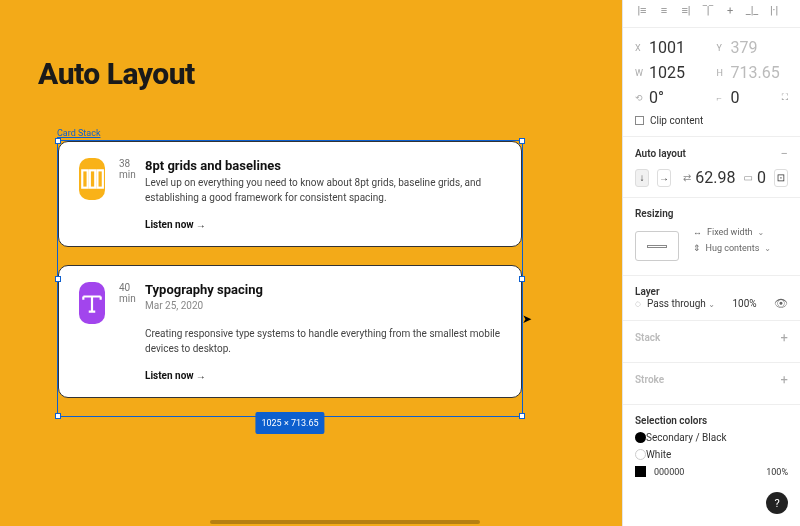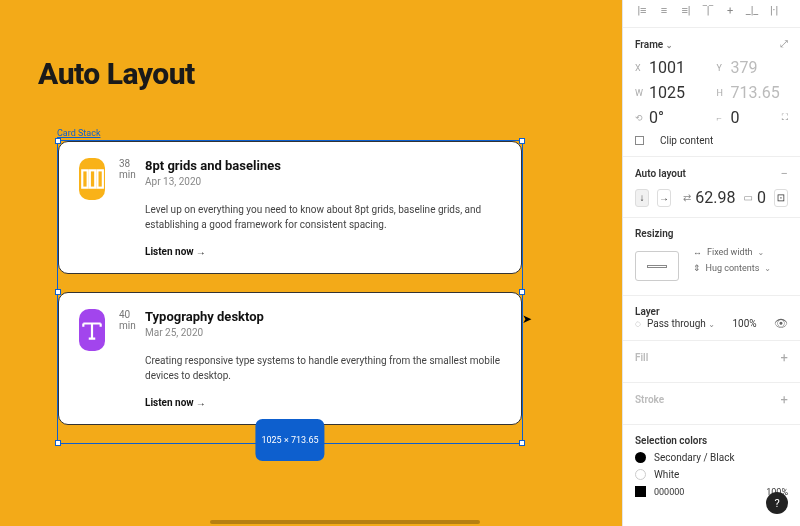--- a/index.html
+++ b/index.html
@@ -18,51 +18,51 @@
 .duration{font-size:10px;color:#777}
 .card-body{flex:1}
 .card-title{font-size:13px;font-weight:700;color:#111;margin-bottom:3px}
 .card-date{font-size:10px;color:#888;margin-bottom:16px}
 .card-desc{font-size:10px;color:#444;line-height:1.45;margin-bottom:14px}
 .listen{font-size:10px;font-weight:700;color:#111}
 .listen .arrow{margin-left:2px}
 .handle{position:absolute;width:6px;height:6px;background:#fff;border:1px solid #0d5fce}
 .h-tl{top:-3px;left:-3px}.h-tr{top:-3px;right:-3px}.h-bl{bottom:-3px;left:-3px}.h-br{bottom:-3px;right:-3px}
 .h-ml{top:50%;left:-3px;margin-top:-3px}.h-mr{top:50%;right:-3px;margin-top:-3px}
-.dim-badge{position:absolute;bottom:-18px;left:50%;transform:translateX(-50%);background:#0d5fce;color:#fff;font-size:9px;padding:16px 6px;border-radius:7px;white-space:nowrap}
+.dim-badge{position:absolute;bottom:-18px;left:50%;transform:translateX(-50%);background:#0d5fce;color:#fff;font-size:9px;padding:6px 6px;border-radius:2px;white-space:nowrap}
 .cursor{position:absolute;top:312px;left:522px;font-size:12px;color:#000}
 
 .panel{width:178px;border-left:1px solid #e4e4e4;background:#fff;font-size:10px;color:#333;overflow-y:auto}
 .tabs{display:flex;gap:12px;padding:10px 12px 8px}
 .tab{color:#bbb;cursor:pointer}
 .tab.active{color:#111;font-weight:500}
 .align-row{display:flex;gap:8px;padding:4px 12px 10px;color:#888}
 .align-row span{width:14px;text-align:center;cursor:pointer;font-size:11px}
 .sect{border-top:1px solid #eee;padding:10px 12px}
 .sect-head{display:flex;justify-content:space-between;align-items:center;margin-bottom:8px}
 .sect-title{font-weight:600;font-size:10px}
 .chev{font-size:8px;color:#888}
 .grid2{display:grid;grid-template-columns:1fr 1fr;gap:6px 10px}
 .field{display:flex;align-items:center;gap:4px}
 .field-label{color:#aaa;width:10px;font-size:9px}
 .field-val{font-size:16px;color:#333}
 .field-val.dim{color:#bbb}
-.clip{display:flex;align-items:center;gap:16px;margin-top:8px}
+.clip{display:flex;align-items:center;gap:6px;margin-top:8px}
 .clip-box{width:9px;height:9px;border:1px solid #888}
 .al-row{display:flex;align-items:center;gap:8px}
 .al-btn{width:18px;height:18px;border:1px solid #ddd;border-radius:3px;display:flex;align-items:center;justify-content:center;font-size:10px;cursor:pointer}
 .al-btn.sel{background:#f1f1f1}
 .resizing-box{width:44px;height:30px;border:1px solid #ccc;border-radius:3px;margin:4px 0;display:flex;align-items:center;justify-content:center;position:relative}
 .resizing-inner{width:20px;height:3px;border:1px solid #888}
 .resize-opts{display:flex;flex-direction:column;gap:6px;font-size:9px}
 .resize-opt{display:flex;align-items:center;gap:5px;color:#666}
 .layer-row{display:flex;align-items:center;justify-content:space-between}
 .layer-left{display:flex;align-items:center;gap:6px}
 .plus{color:#aaa;font-size:13px;cursor:pointer;line-height:1}
-.sel-color{display:flex;align-items:center;gap:8px;margin-top:6px}
+.sel-color{display:flex;align-items:center;gap:0;margin-top:6px}
 .swatch{width:11px;height:11px;border-radius:50%}
 .swatch.black{background:#000}
 .swatch.white{background:#fff;border:1px solid #ccc}
 .color-row{display:flex;align-items:center;gap:8px;margin-top:6px;font-size:9px}
 .sq{width:11px;height:11px}
 .sq.black{background:#000}
 .eye{font-size:11px;color:#666}
 .help-fab{position:absolute;bottom:12px;right:12px;width:22px;height:22px;border-radius:50%;background:#222;color:#fff;display:flex;align-items:center;justify-content:center;font-size:11px;cursor:pointer}
 .icon-sm{font-size:10px;color:#888}
 .independent-corners{font-size:9px;color:#888}
@@ -83,37 +83,36 @@
           <svg viewBox="0 0 24 24" fill="none" stroke="#fff" stroke-width="2">
               <rect x="3" y="4" width="5" height="16"></rect>
               <rect x="10" y="4" width="5" height="16"></rect>
               <rect x="17" y="4" width="5" height="16"></rect>
             </svg>
         </div>
         <span class="duration">38 min</span>
       </div>
       <div class="card-body">
         <div class="card-title">8pt grids and baselines</div>
-        <div class="card-date">Apr 13, 2020</div>
         <div class="card-desc">Level up on everything you need to know about 8pt grids, baseline grids, and establishing a good framework for consistent spacing.</div>
         <div class="listen"><span>Listen now</span><span class="arrow">→</span></div>
       </div>
     </div>
 
     <div class="card">
       <div class="card-left">
         <div class="thumb purple">
           <svg viewBox="0 0 24 24" fill="none" stroke="#fff" stroke-width="2">
               <path d="M4 6h16 M4 6v3 M20 6v3 M12 6v14 M9 20h6"></path>
             </svg>
         </div>
         <span class="duration">40 min</span>
       </div>
       <div class="card-body">
-        <div class="card-title">Typography desktop</div>
+        <div class="card-title">Typography spacing</div>
         <div class="card-date">Mar 25, 2020</div>
         <div class="card-desc">Creating responsive type systems to handle everything from the smallest mobile devices to desktop.</div>
         <div class="listen"><span>Listen now</span><span class="arrow">→</span></div>
       </div>
     </div>
 
     <div class="handle h-tl"></div>
     <div class="handle h-tr"></div>
     <div class="handle h-bl"></div>
     <div class="handle h-br"></div>
@@ -131,24 +130,20 @@
     <span>|≡</span>
     <span>≡</span>
     <span>≡|</span>
     <span>‾|‾</span>
     <span>+</span>
     <span>_|_</span>
     <span>|·|</span>
   </div>
 
   <div class="sect">
-    <div class="sect-head">
-      <span class="sect-title"><span>Frame</span> <span class="chev">⌄</span></span>
-      <span class="icon-sm">⤢</span>
-    </div>
     <div class="grid2">
       <div class="field">
           <span class="field-label">X</span>
           <span class="field-val">1001</span>
         </div>
       <div class="field">
           <span class="field-label">Y</span>
           <span class="field-val dim">379</span>
         </div>
       <div class="field">
@@ -223,21 +218,21 @@
         <span class="icon-sm">◌</span>
         <span><span>Pass through</span> <span class="chev">⌄</span></span>
       </div>
       <span>100%</span>
       <span class="eye">👁</span>
     </div>
   </div>
 
   <div class="sect">
     <div class="sect-head">
-      <span class="sect-title" style="color:#bbb">Fill</span>
+      <span class="sect-title" style="color:#bbb">Stack</span>
       <span class="plus">+</span>
     </div>
   </div>
 
   <div class="sect">
     <div class="sect-head">
       <span class="sect-title" style="color:#bbb">Stroke</span>
       <span class="plus">+</span>
     </div>
   </div>

